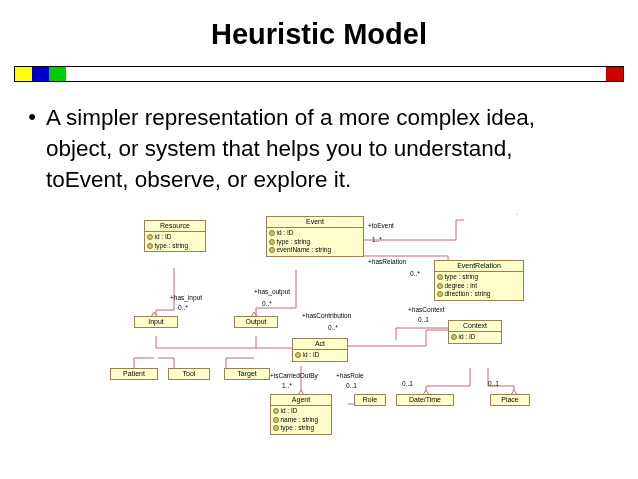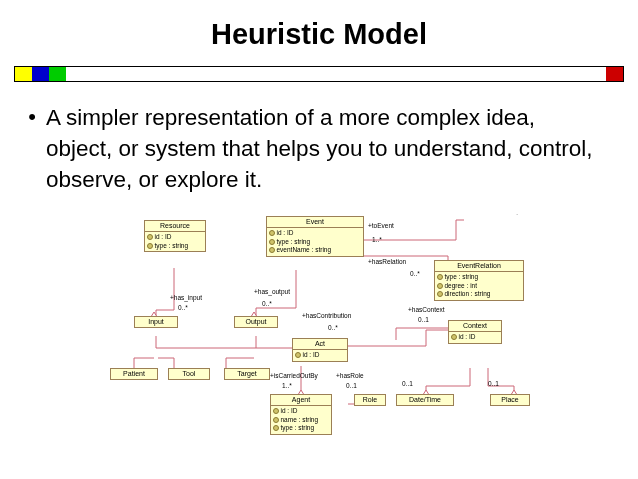--- a/index.html
+++ b/index.html
@@ -156,21 +156,21 @@
 
   <div class="rule">
     <div class="seg yellow"></div>
     <div class="seg blue"></div>
     <div class="seg green"></div>
     <div class="seg red"></div>
   </div>
 
   <div class="bullet-row">
     <div class="bullet-dot">•</div>
-    <div class="bullet-text">A simpler representation of a more complex idea, object, or system that helps you to understand, control, observe, or explore it.</div>
+    <div class="bullet-text">A simpler representation of a more complex idea, object, or system that helps you to understand, toEvent, observe, or explore it.</div>
   </div>
 
   <div class="diagram">
 
     <svg class="links" viewBox="0 0 470 245">
       <g stroke="#cc6677" stroke-width="1" fill="none">
 
         <path d="M268,32 L360,32 L360,12 L368,12"></path>
         <path d="M268,48 L352,48 L352,70 L362,70"></path>
 

